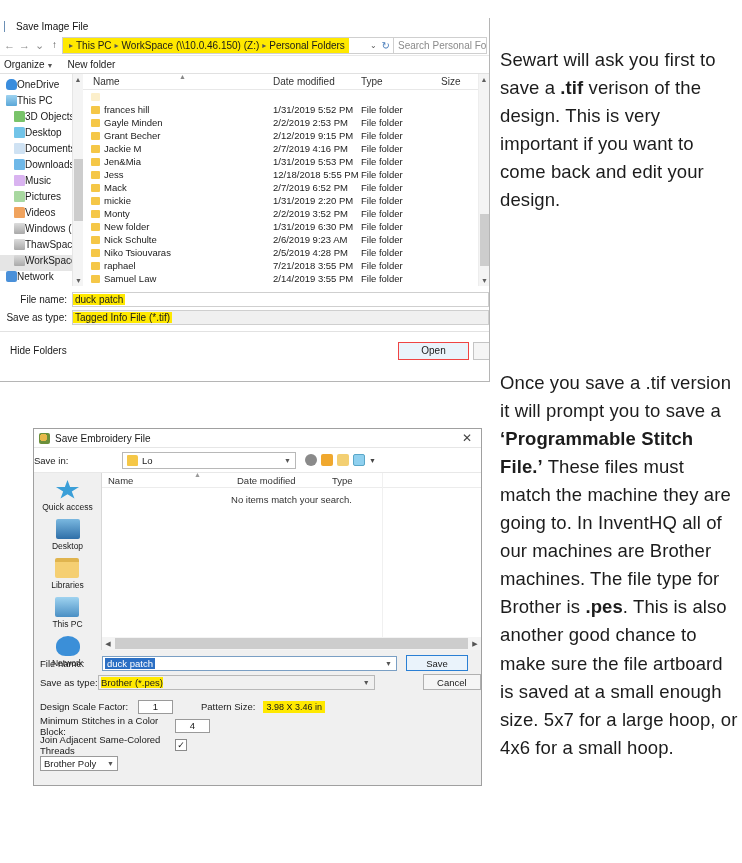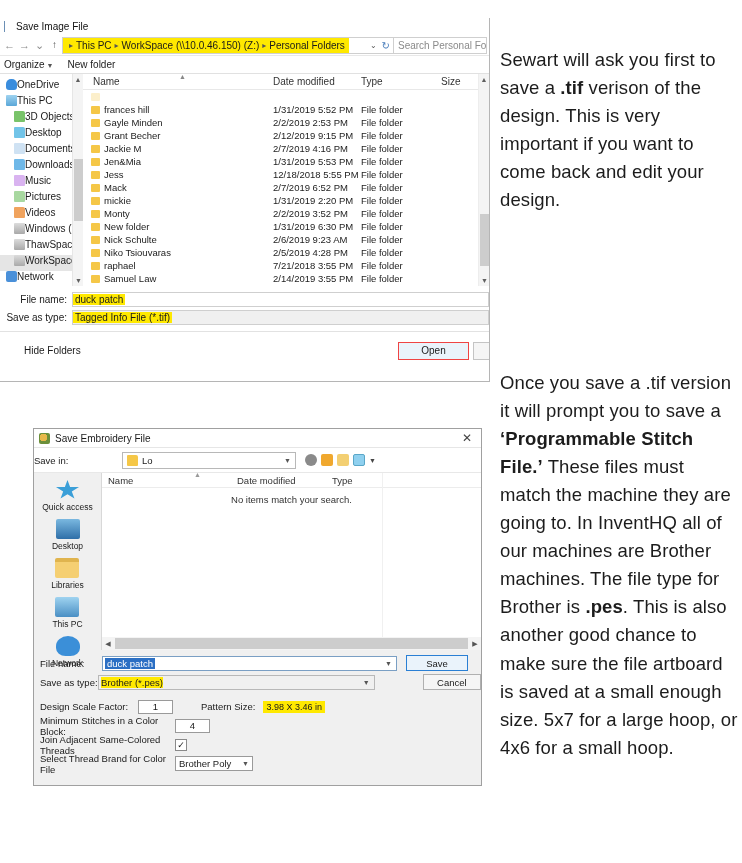--- a/index.html
+++ b/index.html
@@ -123,21 +123,21 @@
   .bottom-fields { padding:6px 0 0 0; background:#fff; }
   .fld-row { display:flex; align-items:center; height:15px; margin-bottom:3px; }
   .fld-label { width:72px; text-align:right; padding-right:5px; font-size:10px; color:#1a1a1a; }
   .fld-input {
     flex:1; height:15px; border:1px solid #cfcfcf; background:#fff; font-size:10px;
     display:flex; align-items:center; margin-right:0px;
   }
   .fld-input .val { padding:0 2px; }
   .fld-input.combo { background:#f0f0f0; }
   .dlg1-footer {
-    display:flex; align-items:center; height:38px; padding-left:24px;
+    display:flex; align-items:center; height:38px; padding-left:10px;
     border-top:1px solid #e2e2e2; margin-top:6px; background:#fff;
   }
   .hidefolders { font-size:10px; color:#1a1a1a; }
   .btn-open {
     margin-left:auto; width:71px; height:18px; border:1px solid #ef4444; background:#eaf3fb;
     font-size:10px; color:#1a1a1a; display:flex; align-items:center; justify-content:center;
     margin-right:4px;
   }
   .btn-cut { width:16px; height:18px; border:1px solid #c4c4c4; border-right:none; background:#f5f5f5; }
 
@@ -606,21 +606,20 @@
         </div>
         <div class="s-row">
           <span class="s-lbl" style="width:135px;">Minimum Stitches in a Color Block:</span>
           <div class="s-num">4</div>
         </div>
         <div class="s-row">
           <span class="s-lbl" style="width:135px;">Join Adjacent Same-Colored Threads</span>
           <div class="s-check">✓</div>
         </div>
         <div class="s-row">
-          <span class="s-lbl" style="width:135px;">Select Thread Brand for Color File</span>
           <div class="s-combo">
             <span>Brother Poly</span>
             <span class="cv">▼</span>
           </div>
         </div>
       </div>
     </div>
   </div>
 
   <div class="right-col">

